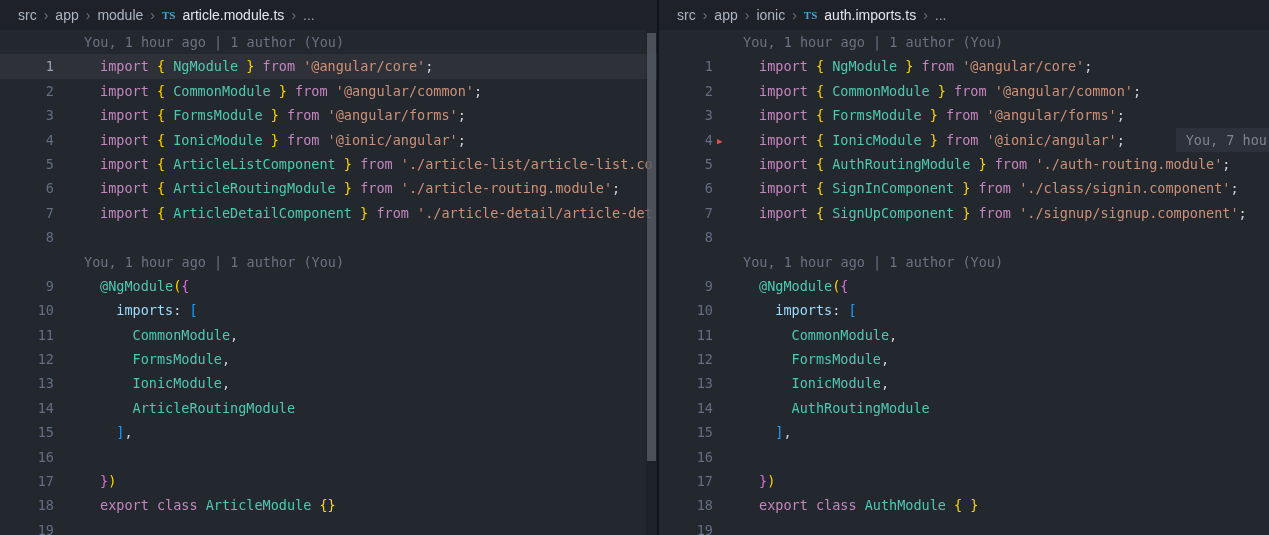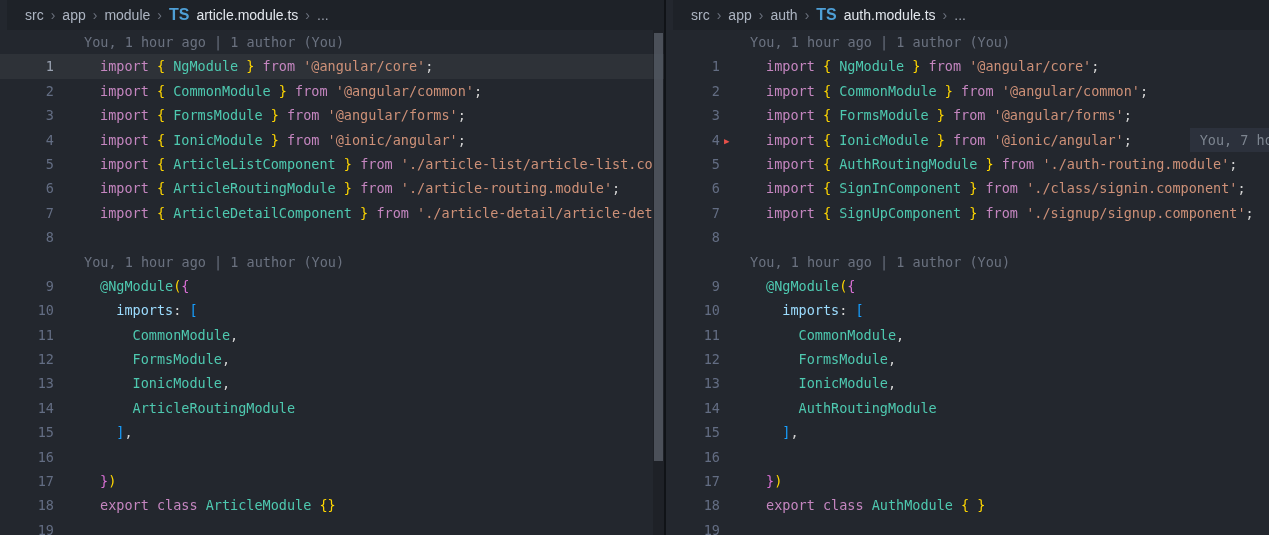--- a/index.html
+++ b/index.html
@@ -1,36 +1,36 @@
 <!DOCTYPE html>
 <html><head>
 <meta charset="utf-8">
 <style>
   html,body{margin:0;padding:0;background:#16181d;}
   .editor{
     position:relative;width:1269px;height:535px;overflow:hidden;
     background:#23272e;display:flex;
     font-family:"DejaVu Sans Mono",monospace;
   }
-  .pane{position:relative;height:535px;overflow:hidden;background:#23272e;flex:none;padding-left:7px;}
+  .pane{position:relative;height:535px;overflow:hidden;background:#23272e;flex:none;}
   .pane-left{width:657px;}
   .pane-right{width:610px;}
   .divider{width:2px;height:535px;background:#101317;flex:none;}
 
   
   .breadcrumb{
     height:30px;display:flex;align-items:center;gap:7px;padding-left:18px;
     background:#1e2228;font-family:"Liberation Sans",sans-serif;font-size:14px;
     color:#adb5c2;white-space:nowrap;overflow:hidden;
   }
   .crumb{color:#adb5c2;cursor:pointer;}
   .crumb.file{color:#e2e6ec;}
   .crumb.dots{color:#9aa1ad;}
   .chev{color:#6b717d;font-size:14px;}
-  .ts-icon{color:#4e9fd6;font-weight:bold;font-size:16px;letter-spacing:0;}
+  .ts-icon{color:#4e9fd6;font-weight:bold;font-size:11px;letter-spacing:0;font-family:Liberation Serif, serif;}
 
   
   .code{position:absolute;top:30px;left:0;right:0;bottom:-20px;overflow:hidden;
         font-size:13.5px;}
   .row{position:relative;height:24.4px;line-height:24.4px;white-space:pre;}
   .code-row.current{background:rgba(255,255,255,.05);}
   .code-row.current .gutter{color:#9aa2b1;}
   .gutter{position:absolute;left:0;top:0;width:54px;text-align:right;color:#636d83;cursor:pointer;}
   .content{position:absolute;left:84px;right:0;top:0;overflow:hidden;margin-left:16px;}
   .blame-text{position:absolute;left:84px;top:0;color:#6b7280;}
@@ -88,24 +88,24 @@
   </section>
 
   <div class="divider"></div>
 
   <section class="pane pane-right">
     <header class="breadcrumb">
       <span class="crumb">src</span>
       <span class="chev">›</span>
       <span class="crumb">app</span>
       <span class="chev">›</span>
-      <span class="crumb">auth</span>
+      <span class="crumb">ionic</span>
       <span class="chev">›</span>
       <span class="ts-icon">TS</span>
-      <span class="crumb file">auth.module.ts</span>
+      <span class="crumb file">auth.imports.ts</span>
       <span class="chev">›</span>
       <span class="crumb dots">...</span>
     </header>
     <div class="code">
         <div class="row blame-row"><span class="blame-text">You, 1 hour ago | 1 author (You)</span></div>
         <div class="row code-row"><span class="gutter">1</span><span class="content"><span class="tk-kw">import </span><span class="tk-b1">{ </span><span class="tk-type">NgModule</span><span class="tk-b1"> } </span><span class="tk-kw">from </span><span class="tk-str">'@angular/core'</span><span class="tk-pun">;</span></span></div>
         <div class="row code-row"><span class="gutter">2</span><span class="content"><span class="tk-kw">import </span><span class="tk-b1">{ </span><span class="tk-type">CommonModule</span><span class="tk-b1"> } </span><span class="tk-kw">from </span><span class="tk-str">'@angular/common'</span><span class="tk-pun">;</span></span></div>
         <div class="row code-row"><span class="gutter">3</span><span class="content"><span class="tk-kw">import </span><span class="tk-b1">{ </span><span class="tk-type">FormsModule</span><span class="tk-b1"> } </span><span class="tk-kw">from </span><span class="tk-str">'@angular/forms'</span><span class="tk-pun">;</span></span></div>
         <div class="row code-row"><span class="gutter">4</span><span class="marker">▶</span><span class="content"><span class="tk-kw">import </span><span class="tk-b1">{ </span><span class="tk-type">IonicModule</span><span class="tk-b1"> } </span><span class="tk-kw">from </span><span class="tk-str">'@ionic/angular'</span><span class="tk-pun">;</span></span><span class="inline-blame">You, 7 hou</span></div>
         <div class="row code-row"><span class="gutter">5</span><span class="content"><span class="tk-kw">import </span><span class="tk-b1">{ </span><span class="tk-type">AuthRoutingModule</span><span class="tk-b1"> } </span><span class="tk-kw">from </span><span class="tk-str">'./auth-routing.module'</span><span class="tk-pun">;</span></span></div>

